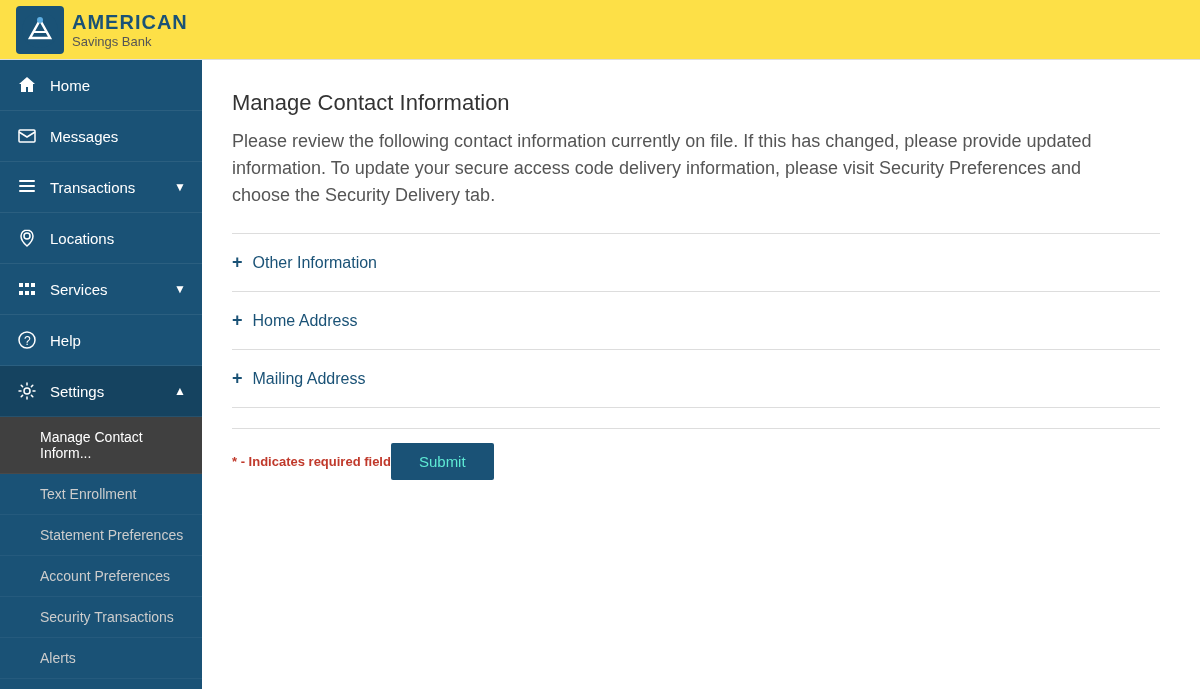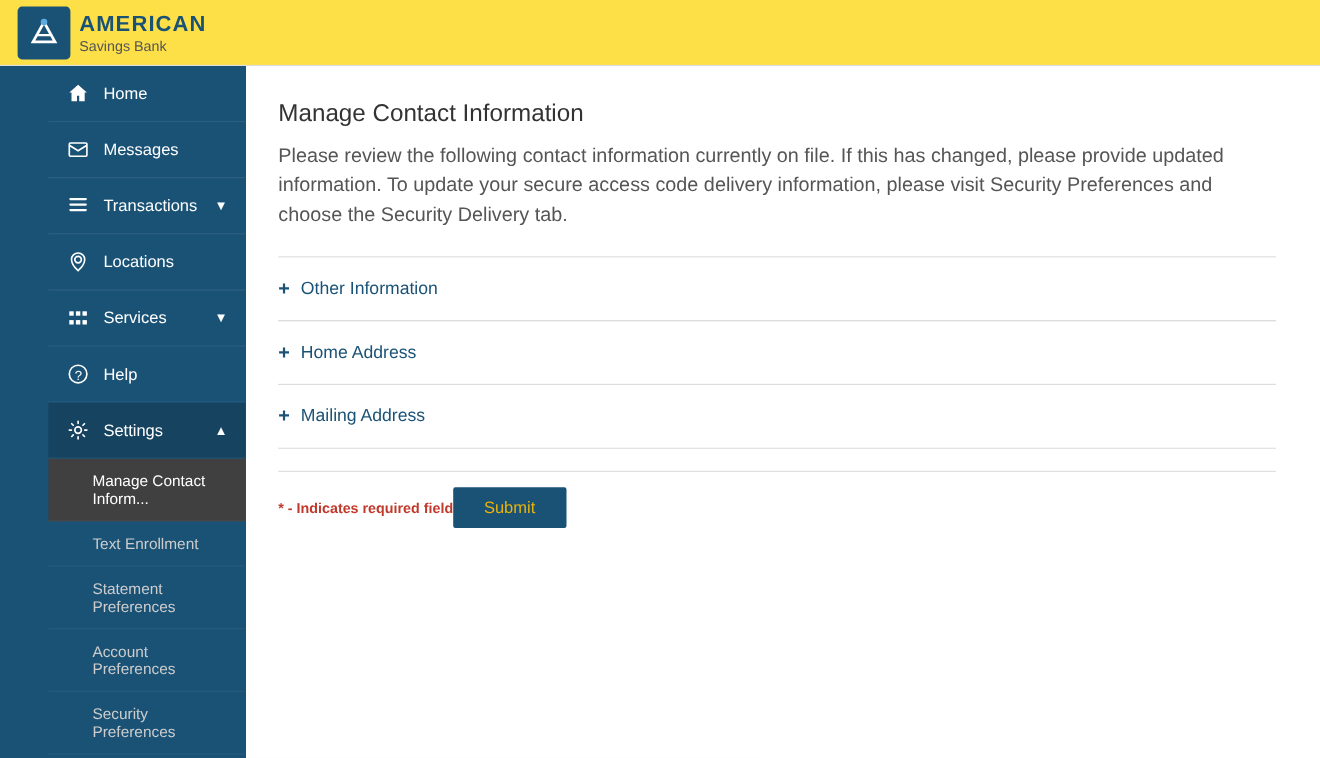--- a/index.html
+++ b/index.html
@@ -48,27 +48,26 @@
 
     
     .main-layout {
       display: flex;
       flex: 1;
       overflow: hidden;
     }
 
     
     .sidebar {
-      width: 223px;
+      width: 202px;
       background: #1a5276;
       flex-shrink: 0;
       display: flex;
       flex-direction: column;
       overflow-y: auto;
-      padding-left: 44px;
     }
     .nav-item {
       display: flex;
       align-items: center;
       padding: 14px 16px;
       color: #fff;
       cursor: pointer;
       border-bottom: 1px solid rgba(255,255,255,0.08);
       gap: 12px;
       font-size: 15px;
@@ -157,21 +156,21 @@
     .required-note {
       font-size: 13px;
       color: #555;
     }
     .required-note span {
       color: #c0392b;
       font-weight: bold;
     }
     .submit-btn {
       background: #1a5276;
-      color: #eab308;
+      color: #5eead4;
       border: none;
       padding: 10px 28px;
       font-size: 15px;
       cursor: pointer;
       border-radius: 2px;
     }
   </style>
 </head>
 <body>
 
@@ -279,21 +278,21 @@
     <div class="subnav-item">
       <span>Text Enrollment</span>
     </div>
     <div class="subnav-item">
       <span>Statement Preferences</span>
     </div>
     <div class="subnav-item">
       <span>Account Preferences</span>
     </div>
     <div class="subnav-item">
-      <span>Security Preferences</span>
+      <span>Security Transactions</span>
     </div>
     <div class="subnav-item">
       <span>Alerts</span>
     </div>
     <div class="subnav-item">
       <span>Themes</span>
     </div>
 
   </nav>
 

